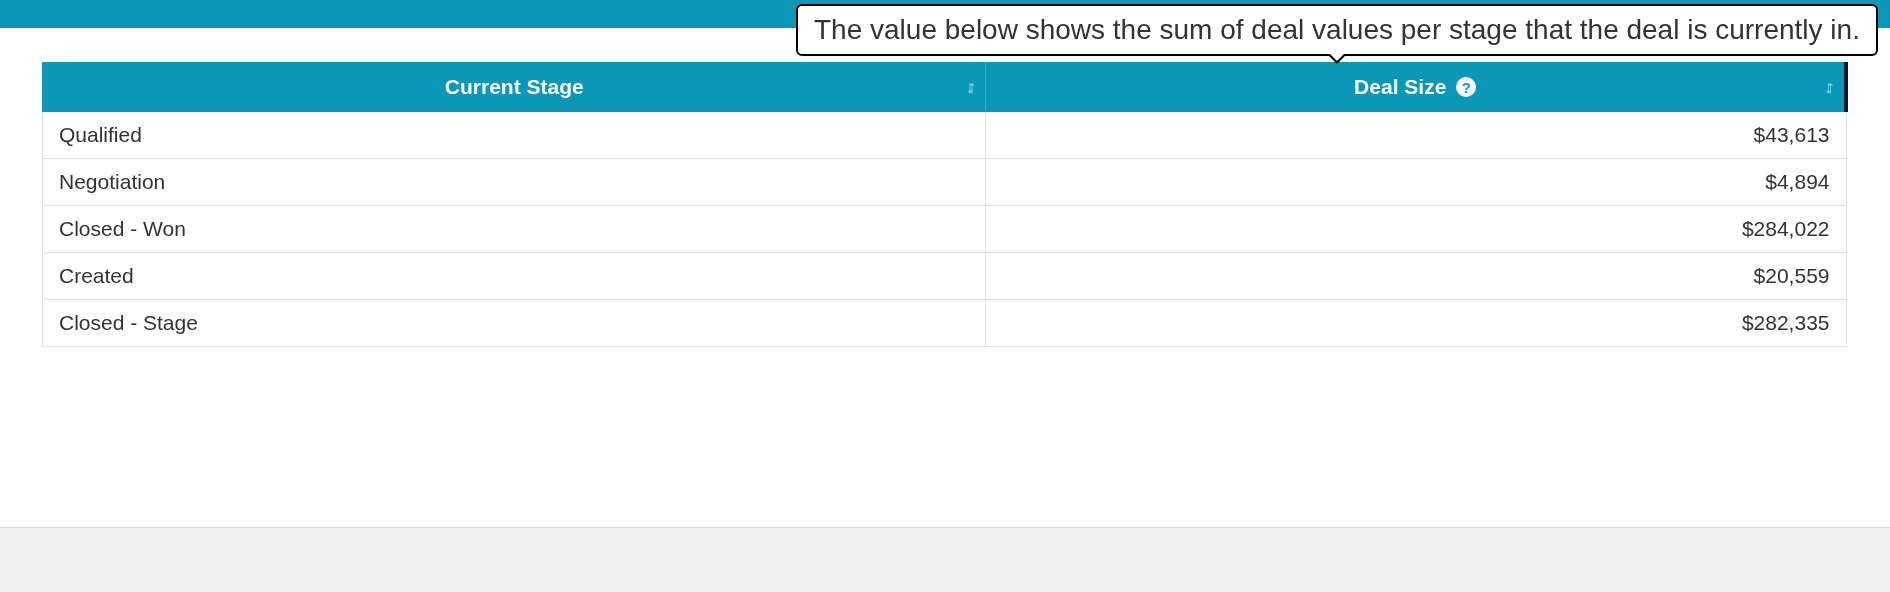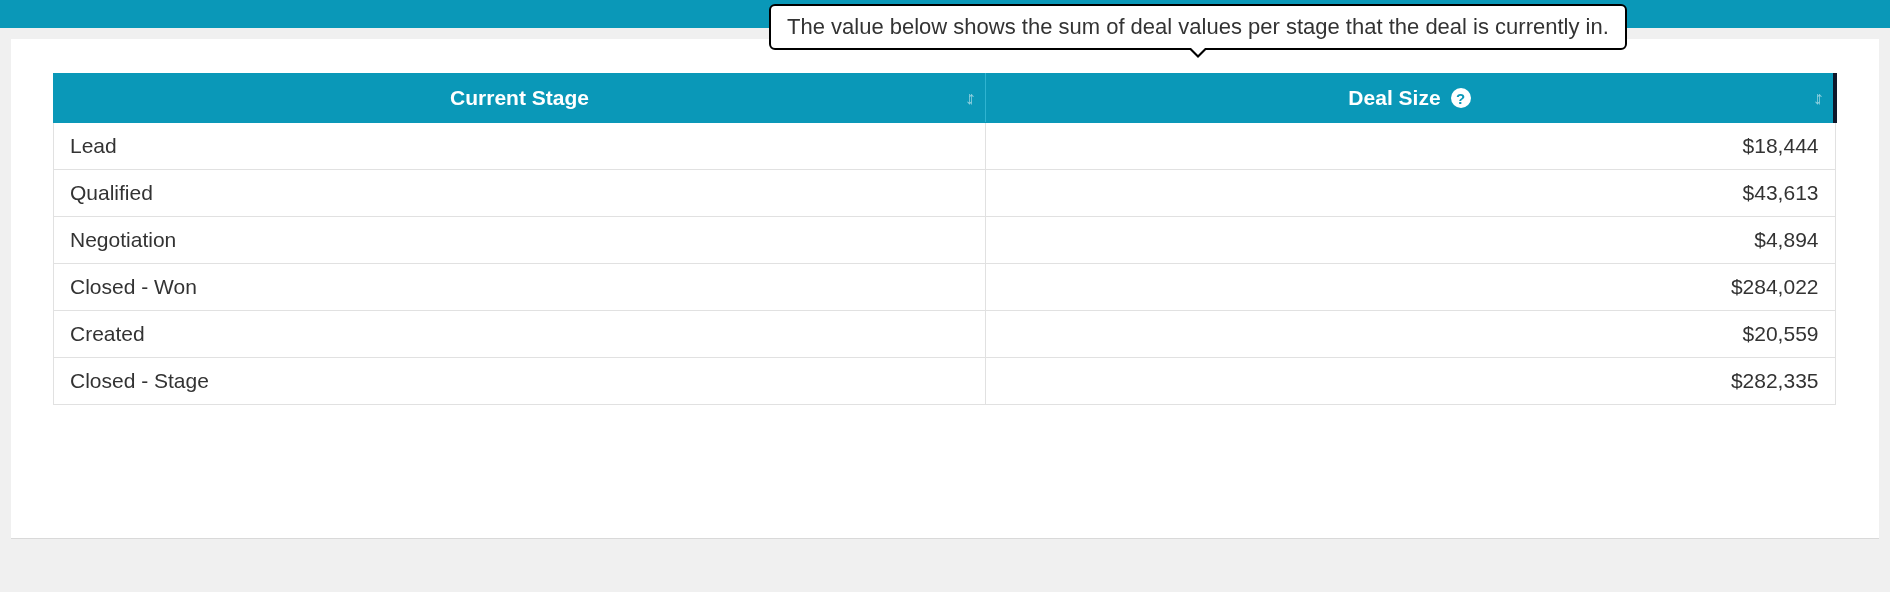--- a/index.html
+++ b/index.html
@@ -10,21 +10,21 @@
       height: 592px;
       overflow: hidden;
     }
     .top-bar {
       height: 28px;
       background: #0a98b8;
       width: 100%;
     }
     .content-wrap {
       background: #ffffff;
-      margin: 11px;
+      margin: 0;
       padding: 34px 42px 40px 42px;
       border-bottom: 1px solid #d9d9d9;
       min-height: 500px;
     }
     table.data-table {
       width: 100%;
       border-collapse: collapse;
       font-size: 21px;
       color: #333;
     }
@@ -75,26 +75,26 @@
       padding: 11px 16px;
       background: #ffffff;
       color: #333;
     }
     table.data-table tbody td.value-cell {
       text-align: right;
     }
     .tooltip {
       position: absolute;
       top: 4px;
-      left: 769px;
+      left: 796px;
       background: #ffffff;
       border: 2px solid #000000;
       border-radius: 6px;
       padding: 8px 16px;
-      font-size: 22px;
+      font-size: 28px;
       color: #333;
       z-index: 20;
       white-space: nowrap;
     }
     .tooltip::after {
       content: "";
       position: absolute;
       bottom: -10px;
       left: 50%;
       transform: translateX(-50%);
@@ -144,24 +144,20 @@
             <div class="th-inner">
               <span>Deal Size</span>
               <span class="help-circle">?</span>
             </div>
             <span class="sort-icon"><span>↓</span><span>↑</span></span>
           </th>
         </tr>
       </thead>
       <tbody>
         <tr>
-          <td>Lead</td>
-          <td class="value-cell">$18,444</td>
-        </tr>
-        <tr>
           <td>Qualified</td>
           <td class="value-cell">$43,613</td>
         </tr>
         <tr>
           <td>Negotiation</td>
           <td class="value-cell">$4,894</td>
         </tr>
         <tr>
           <td>Closed - Won</td>
           <td class="value-cell">$284,022</td>

